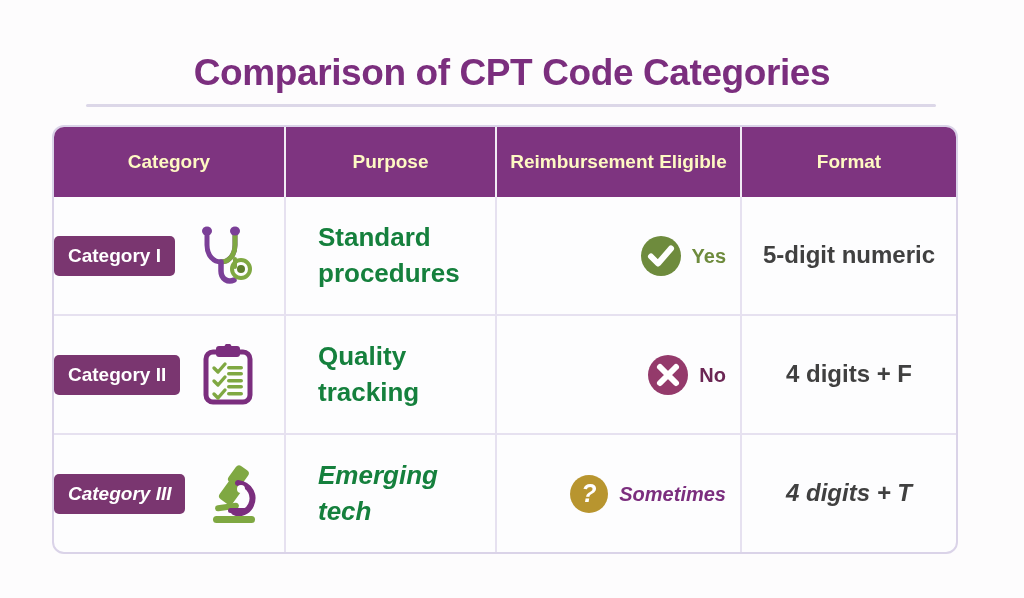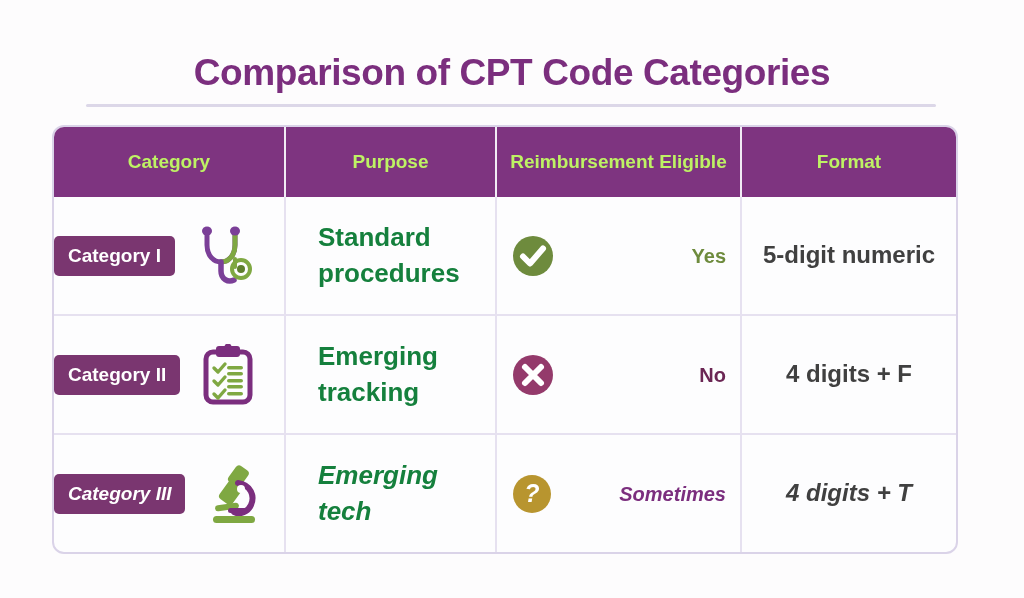--- a/index.html
+++ b/index.html
@@ -62,21 +62,21 @@
     display: flex;
     height: 70px;
     background: #7E3480;
     flex: 0 0 auto;
   }
   .th {
     display: flex;
     align-items: center;
     justify-content: center;
     text-align: center;
-    color: #bef264;
+    color: #fef9c3;
     font-size: 19px;
     font-weight: bold;
     line-height: 1.18;
     box-sizing: border-box;
     border-right: 2px solid #f1ecf5;
   }
   .th:last-child { border-right: none; }
 
   
   .c1 { width: 232px; flex: 0 0 232px; }
@@ -126,21 +126,21 @@
   
   .purpose-cell { padding-left: 32px; }
   .purpose-text {
     color: #15803d;
     font-size: 26px;
     font-weight: bold;
     line-height: 1.35;
   }
 
   
-  .reimb-cell { justify-content: space-between; gap: 9px; }
+  .reimb-cell { justify-content: flex-end; gap: 9px; }
   .reimb-text { font-size: 20px; font-weight: bold; line-height: 1; }
   .status-badge { flex: 0 0 auto; display: flex; }
 
   
   .format-cell { justify-content: center; text-align: center; }
   .format-text {
     color: #404040;
     font-size: 24px;
     font-weight: bold;
     line-height: 1.35;
@@ -211,21 +211,21 @@
             <rect x="25" y="28" width="16" height="3.6" rx="1.8" fill="#7FA842"></rect>
             <path d="M12 37 l4 4 l7 -8" fill="none" stroke="#7FA842" stroke-width="3.4" stroke-linecap="round" stroke-linejoin="round"></path>
             <rect x="25" y="35" width="16" height="3.6" rx="1.8" fill="#7FA842"></rect>
             <rect x="25" y="41" width="16" height="3.6" rx="1.8" fill="#7FA842"></rect>
             <path d="M12 50 l4 4 l7 -8" fill="none" stroke="#7FA842" stroke-width="3.4" stroke-linecap="round" stroke-linejoin="round"></path>
             <rect x="25" y="48" width="16" height="3.6" rx="1.8" fill="#7FA842"></rect>
           </svg>
         </div>
       </div>
       <div class="td c2 purpose-cell">
-        <div class="purpose-text">Emerging tracking</div>
+        <div class="purpose-text">Quality tracking</div>
       </div>
       <div class="td c3 reimb-cell">
         <div class="status-badge">
           <svg width="44" height="44" viewBox="0 0 44 44" aria-hidden="true">
             <circle cx="22" cy="22" r="20" fill="#943A6B"></circle>
             <path d="M14 14 L30 30 M30 14 L14 30" fill="none" stroke="#ffffff" stroke-width="6" stroke-linecap="round"></path>
           </svg>
         </div>
         <div class="reimb-text" style="color:#6B2654">No</div>
       </div>

